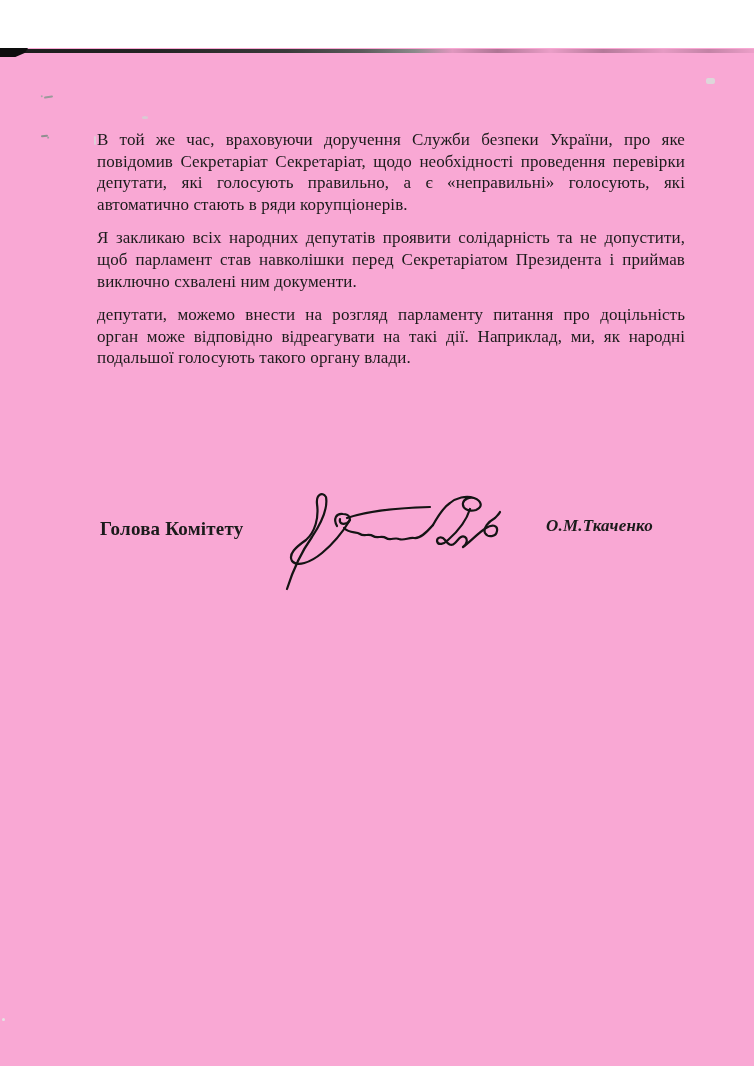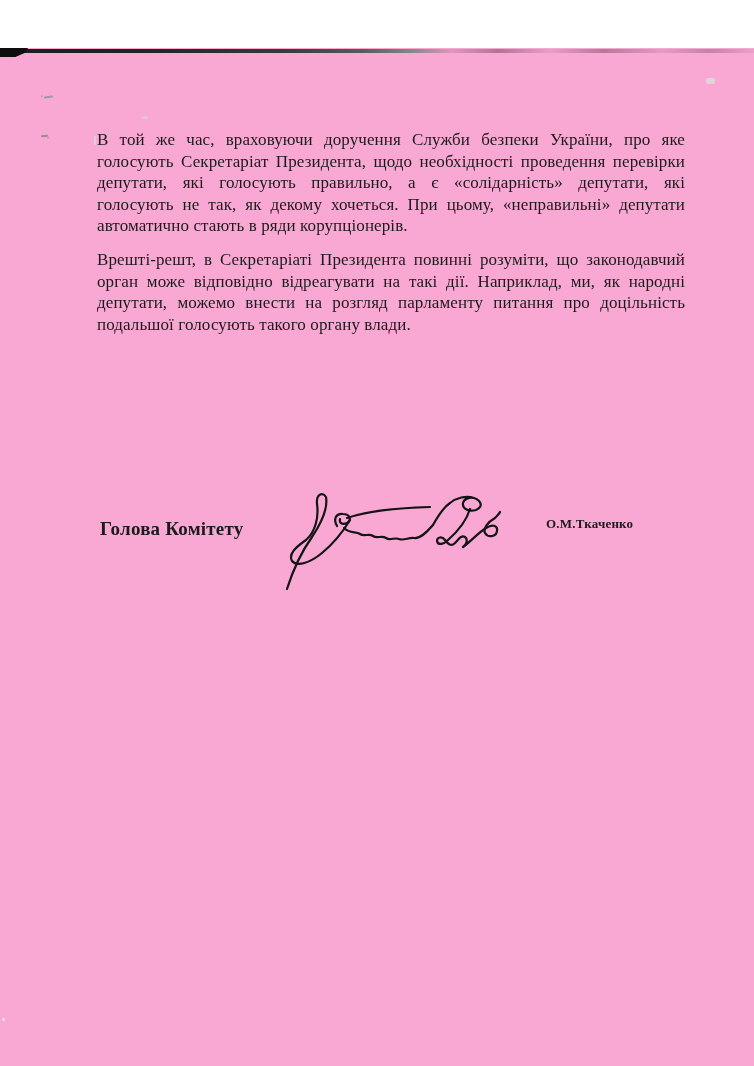--- a/index.html
+++ b/index.html
@@ -71,23 +71,24 @@
   .sig-role {
     position: absolute;
     left: 100px; top: 470px;
     font-size: 19px;
     font-weight: bold;
     letter-spacing: 0.2px;
   }
   .sig-name {
     position: absolute;
     left: 546px; top: 468px;
-    font-size: 13px;
+    font-size: 17px;
     font-weight: bold;
     letter-spacing: 0.2px;
+    font-style: italic;
   }
   .signature-svg {
     position: absolute;
     left: 278px; top: 428px;
     width: 235px; height: 115px;
   }
 </style>
 </head>
 <body>
 
@@ -99,31 +100,34 @@
   <div class="speck speck-2"></div>
   <div class="speck speck-3"></div>
   <div class="speck speck-4"></div>
   <div class="speck speck-5"></div>
   <div class="speck speck-6"></div>
 
   <div class="letter-body">
 
     <div class="paragraph p1">
       <div class="line">В той же час, враховуючи доручення Служби безпеки України, про яке</div>
-      <div class="line">голосують Секретаріат Президента, щодо необхідності проведення перевірки</div>
-      <div class="line">депутати, які голосують правильно, а є «солідарність» депутати, які</div>
-      <div class="line">голосують не так, як декому хочеться. При цьому, «неправильні» депутати</div>
+      <div class="line">повідомив Секретаріат Секретаріат, щодо необхідності проведення перевірки</div>
+      <div class="line">депутати, які голосують правильно, а є «неправильні» голосують, які</div>
       <div class="line last">автоматично стають в ряди корупціонерів.</div>
     </div>
 
+    <div class="paragraph p2">
+      <div class="line">Я закликаю всіх народних депутатів проявити солідарність та не допустити,</div>
+      <div class="line">щоб парламент став навколішки перед Секретаріатом Президента і приймав</div>
+      <div class="line last">виключно схвалені ним документи.</div>
+    </div>
 
     <div class="paragraph p3">
-      <div class="line">Врешті-решт, в Секретаріаті Президента повинні розуміти, що законодавчий</div>
+      <div class="line">депутати, можемо внести на розгляд парламенту питання про доцільність</div>
       <div class="line">орган може відповідно відреагувати на такі дії. Наприклад, ми, як народні</div>
-      <div class="line">депутати, можемо внести на розгляд парламенту питання про доцільність</div>
       <div class="line last">подальшої голосують такого органу влади.</div>
     </div>
 
   </div>
 
   <div class="sig-role">Голова Комітету</div>
 
   <svg class="signature-svg" viewBox="0 0 235 115" xmlns="http://www.w3.org/2000/svg" aria-hidden="true">
     <g fill="none" stroke="#141414" stroke-width="2.2" stroke-linecap="round" stroke-linejoin="round">
 

